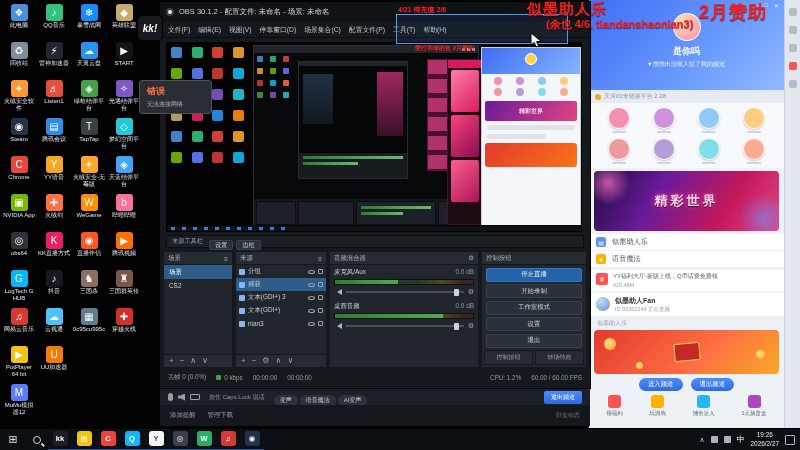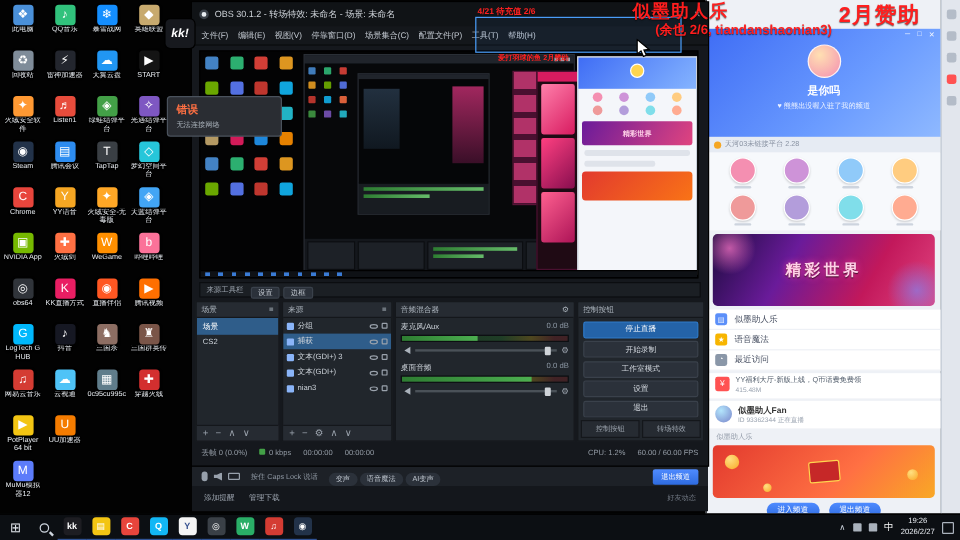--- a/index.html
+++ b/index.html
@@ -146,21 +146,21 @@
     border-radius:2px; padding:2px 7px; }
 
   .ibar { position:absolute; left:160px; top:405px; width:430px; height:21px; background:#14171c; display:flex;
     align-items:center; gap:12px; padding:0 10px; z-index:6; }
   .ib-item { font-size:6.4px; color:#9aa2ac; }
   .ib-right { margin-left:auto; font-size:6px; color:#6f7680; }
 
   
   .yy { position:absolute; left:588px; top:0; width:196px; height:428px; background:#eef1f6; overflow:hidden;
     z-index:4; border-left:1px solid #1a1d22; }
-  .yy-head { height:90px; background:linear-gradient(135deg,#3f6df5 0%,#6a9bff 60%,#8fb9ff 100%); position:relative; color:#fff;margin-top:24px; }
+  .yy-head { height:90px; background:linear-gradient(135deg,#3f6df5 0%,#6a9bff 60%,#8fb9ff 100%); position:relative; color:#fff; }
   .yy-ctrl { position:absolute; right:5px; top:2px; display:flex; gap:6px; font-size:6px; opacity:.92; }
   .yy-avatar { position:absolute; left:50%; top:13px; transform:translateX(-50%); width:28px; height:28px; border-radius:50%;
     background:radial-gradient(circle at 35% 30%,#ffe0b2,#f48fb1); border:1.5px solid rgba(255,255,255,.85); }
   .yy-name { position:absolute; top:45px; width:100%; text-align:center; font-size:9px; font-weight:bold; }
   .yy-status { position:absolute; top:60px; width:100%; text-align:center; font-size:6px; opacity:.88; }
   .yy-notice { height:13px; background:#e6ebf3; display:flex; align-items:center; gap:3px; padding:0 6px;
     font-size:6px; color:#8a93a3; }
   .nt-ic { width:6px; height:6px; background:#f5a623; border-radius:50%; flex:none; }
   .yy-avatars { display:grid; grid-template-columns:repeat(4,1fr); gap:9px 2px; padding:4px 8px 8px; background:#f7f9fc; }
   .av { width:22px; height:22px; border-radius:50%; margin:0 auto; border:1px solid #fff;
@@ -220,21 +220,21 @@
   .tray-up { font-size:7px; }
   .tray-ic { width:7px; height:7px; background:#aab2bc; border-radius:1px; }
   .tray-lang { font-size:8px; color:#fff; }
   .tray-time { font-size:6.4px; line-height:1.3; text-align:center; color:#e8ecf2; }
   .tray-note { width:10px; height:10px; border:1px solid #aab2bc; border-radius:1px; }
 
   
   .kkb { position:absolute; left:138px; top:16px; width:24px; height:24px; background:#17191e; border-radius:4px;
     color:#fff; font-weight:bold; font-style:italic; font-size:10px; display:flex; align-items:center; justify-content:center;
     z-index:6; box-shadow:0 0 0 1px #000; }
-  .errp { position:absolute; left:139px; top:80px; width:96px; background:#2a2d33; border:1px solid #4a525c;
+  .errp { position:absolute; left:139px; top:80px; width:73px; background:#2a2d33; border:1px solid #4a525c;
     border-radius:3px; padding:4px 7px; z-index:6; }
   .errp .et { color:#ff7043; font-size:9px; font-weight:bold; }
   .errp .em { color:#aab2bb; font-size:6px; margin-top:2px; }
 
   .ov { position:absolute; color:#ff1e1e; font-weight:bold; z-index:30; white-space:nowrap; text-shadow:0 1px 1px rgba(0,0,0,.6); }
   .ov-l1l { left:527px; top:0; font-size:15px; letter-spacing:1px; }
   .ov-l1r { left:699px; top:0; font-size:18px; letter-spacing:1px; }
   .ov-l2 { left:546px; top:17px; font-size:11px; }
 </style>
 </head>
@@ -448,21 +448,21 @@
 
   <div class="kkb">kk!</div>
   <div class="errp">
     <div class="et">错误</div>
     <div class="em">无法连接网络</div>
   </div>
 
   <div class="obs">
     <div class="obs-title">
       <span class="obs-ico"></span>
-      <span>OBS 30.1.2 - 转场特效: 未命名 - 场景: 未命名</span>
+      <span>OBS 30.1.2 - 配置文件: 未命名 - 场景: 未命名</span>
       <span class="wbtns">
 
       <span class="wb">─</span>
           <span class="wb">□</span>
           <span class="wb">✕</span>
         </span>
     </div>
     <div class="obs-menu">
 
     <span class="mi">文件(F)</span>
@@ -798,24 +798,20 @@
         <div class="yy-mi">
           <span class="mi-ic" style="background: rgb(91, 143, 249);">▤</span>
           <span>似墨助人乐</span>
         </div>
 
         <div class="yy-mi">
           <span class="mi-ic" style="background: rgb(247, 181, 0);">★</span>
           <span>语音魔法</span>
         </div>
 
-        <div class="yy-mi">
-          <span class="mi-ic" style="background: rgb(138, 151, 168);">◔</span>
-          <span>最近访问</span>
-        </div>
       </div>
     <div class="yy-promo">
       <span class="pr-ic">¥</span>
       <span>
         <div class="pr-t">YY福利大厅-新版上线，Q币话费免费领</div>
         <div class="pr-s">415.48M</div>
       </span>
     </div>
     <div class="yy-friend">
       <span class="fr-av"></span>
@@ -919,15 +915,15 @@
       <span class="tray-time">
         <div>19:26</div>
         <div>2026/2/27</div>
       </span>
       <span class="tray-note"></span>
     </span>
   </div>
 
   <div class="ov ov-l1l">似墨助人乐</div>
   <div class="ov ov-l1r">2月赞助</div>
-  <div class="ov ov-l2">(余也 2/6, tiandanshaonian3)</div>
+  <div class="ov ov-l2">(余也 4/6, tiandanshaonian3)</div>
 
 </div>
 
 </body></html>

